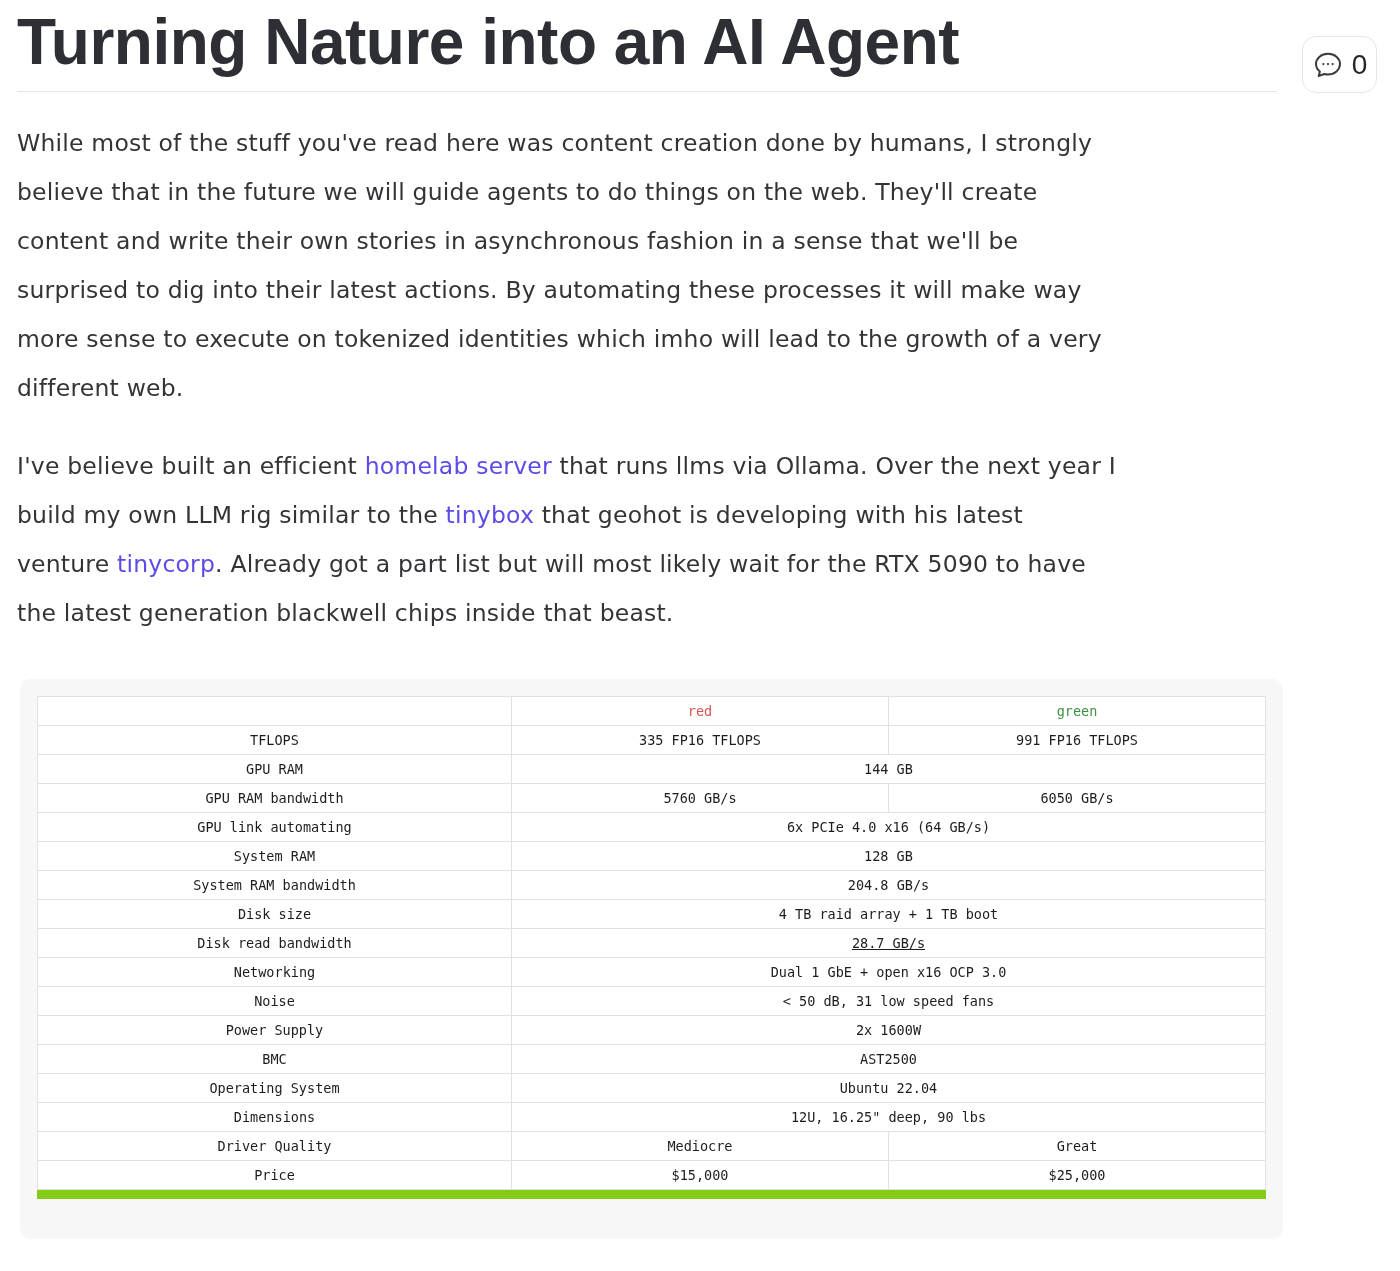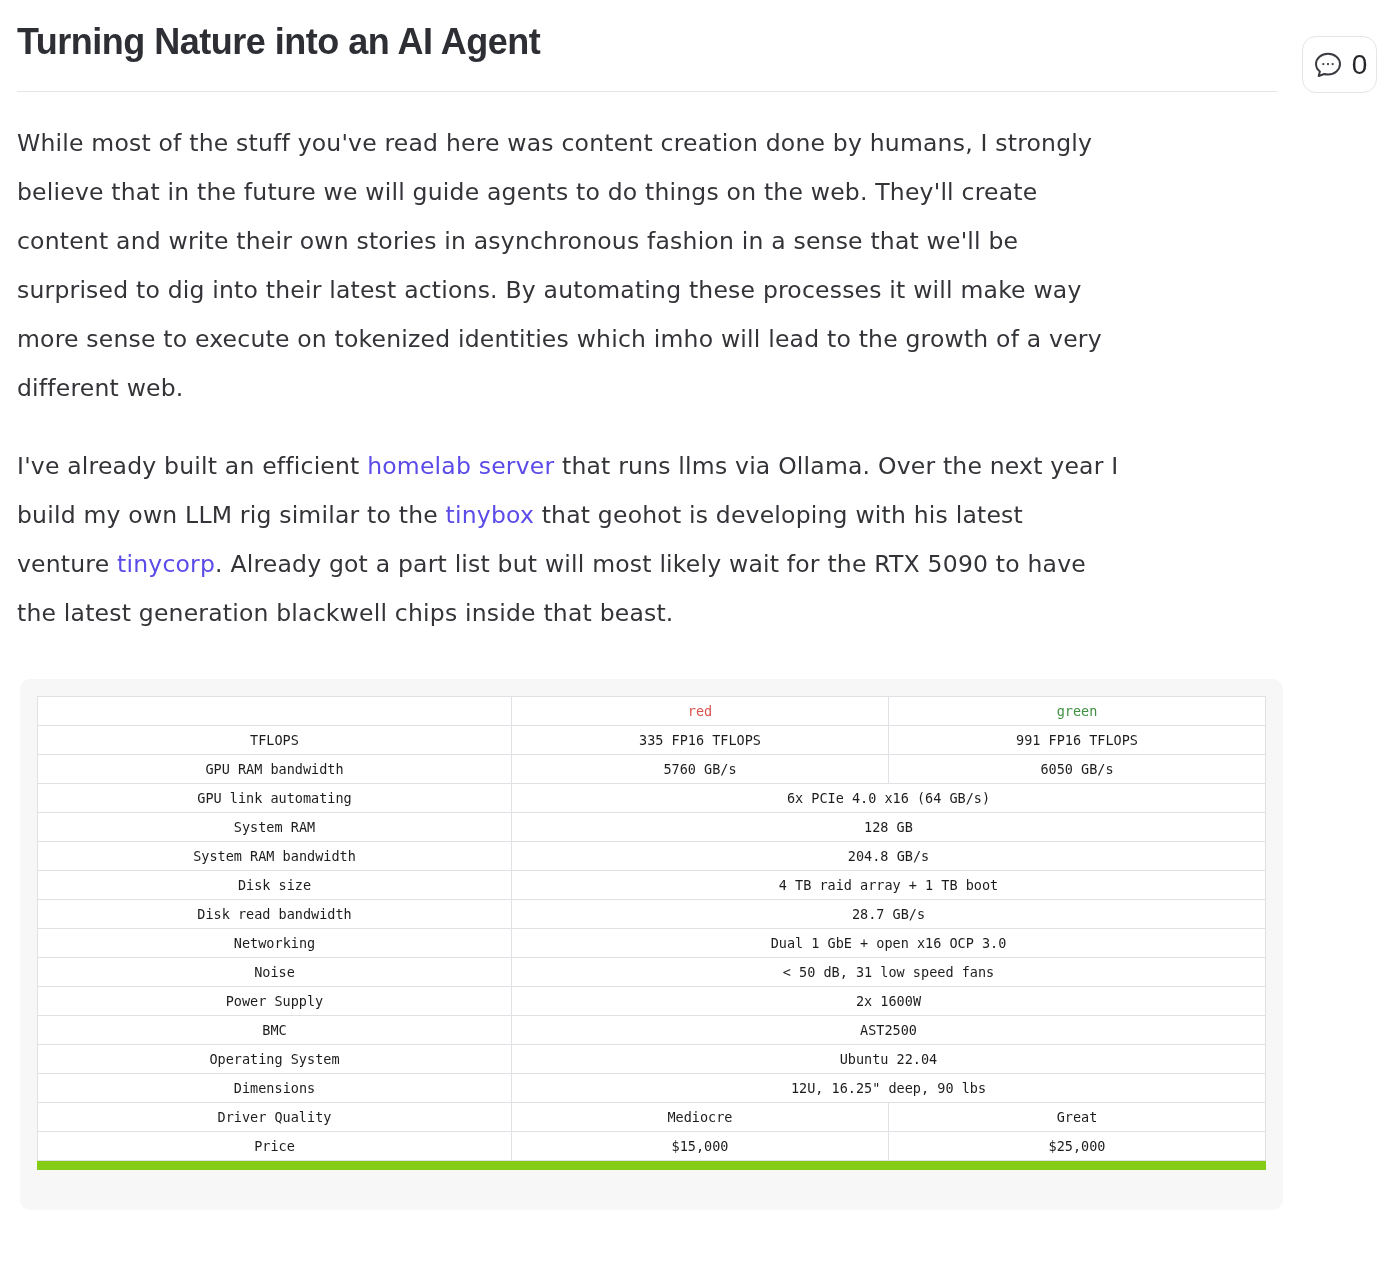--- a/index.html
+++ b/index.html
@@ -10,21 +10,21 @@
     overflow: hidden;
     background: #ffffff;
     font-family: "Liberation Sans", sans-serif;
     color: #333338;
   }
   .page { padding-left: 17px; position: relative; }
 
   
   h1.title {
     margin: 6px 0 0 0;
-    font-size: 36px;
+    font-size: 64px;
     line-height: 72px;
     font-weight: 800;
     letter-spacing: -0.5px;
     color: #2d2f34;
     font-family: "Liberation Sans", sans-serif;
   }
   .comment-btn {
     position: absolute;
     top: 30px;
     right: 23px;
@@ -94,21 +94,21 @@
   table.spec th, table.spec td {
     border: 1px solid #e1e1e5;
     height: 29px;
     padding: 0 6px;
     text-align: center;
     font-weight: normal;
     white-space: nowrap;
   }
   th.th-red   { color: var(--red-header, #d9534f); font-weight: bold; }
   th.th-green { color: var(--green-header, #3f9142); font-weight: bold; }
-  a.cell-link { color: inherit; cursor: pointer; }
+  a.cell-link { color: inherit; text-decoration: underline; cursor: pointer; }
 </style>
 </head>
 <body>
 
 <div class="page">
 
   <h1 class="title">Turning Nature into an AI Agent</h1>
 
   <button class="comment-btn">
     <span>
@@ -127,21 +127,21 @@
   <div class="para para-1">
     <div class="pline">While most of the stuff you've read here was content creation done by humans, I strongly</div>
     <div class="pline">believe that in the future we will guide agents to do things on the web. They'll create</div>
     <div class="pline">content and write their own stories in asynchronous fashion in a sense that we'll be</div>
     <div class="pline">surprised to dig into their latest actions. By automating these processes it will make way</div>
     <div class="pline">more sense to execute on tokenized identities which imho will lead to the growth of a very</div>
     <div class="pline">different web.</div>
   </div>
 
   <div class="para para-2">
-    <div class="pline"><span>I've already built an efficient </span><a class="inline-link">homelab server</a><span> that runs llms via Ollama. Over the next year I</span></div>
+    <div class="pline"><span>I've believe built an efficient </span><a class="inline-link">homelab server</a><span> that runs llms via Ollama. Over the next year I</span></div>
     <div class="pline"><span>build my own LLM rig similar to the </span><a class="inline-link">tinybox</a><span> that geohot is developing with his latest</span></div>
     <div class="pline"><span>venture </span><a class="inline-link">tinycorp</a><span>. Already got a part list but will most likely wait for the RTX 5090 to have</span></div>
     <div class="pline"><span>the latest generation blackwell chips inside that beast.</span></div>
   </div>
 
   <div class="table-card">
     <div class="table-wrap">
       <table class="spec">
         <colgroup>
             <col class="c1">
@@ -155,20 +155,24 @@
             <th class="th-green">green</th>
           </tr>
         </thead>
         <tbody>
           <tr>
               <td>TFLOPS</td>
               <td>335 FP16 TFLOPS</td>
               <td>991 FP16 TFLOPS</td>
             </tr>
           <tr>
+              <td>GPU RAM</td>
+              <td colspan="2">144 GB</td>
+            </tr>
+          <tr>
               <td>GPU RAM bandwidth</td>
               <td>5760 GB/s</td>
               <td>6050 GB/s</td>
             </tr>
           <tr>
               <td>GPU link automating</td>
               <td colspan="2">6x PCIe 4.0 x16 (64 GB/s)</td>
             </tr>
           <tr>
               <td>System RAM</td>

